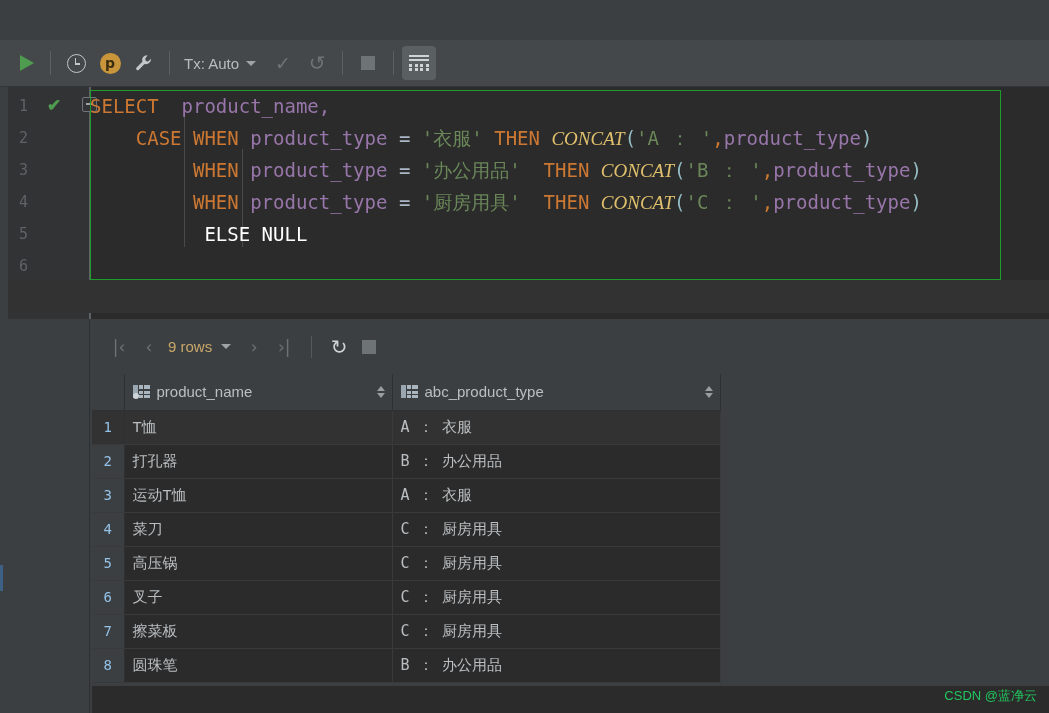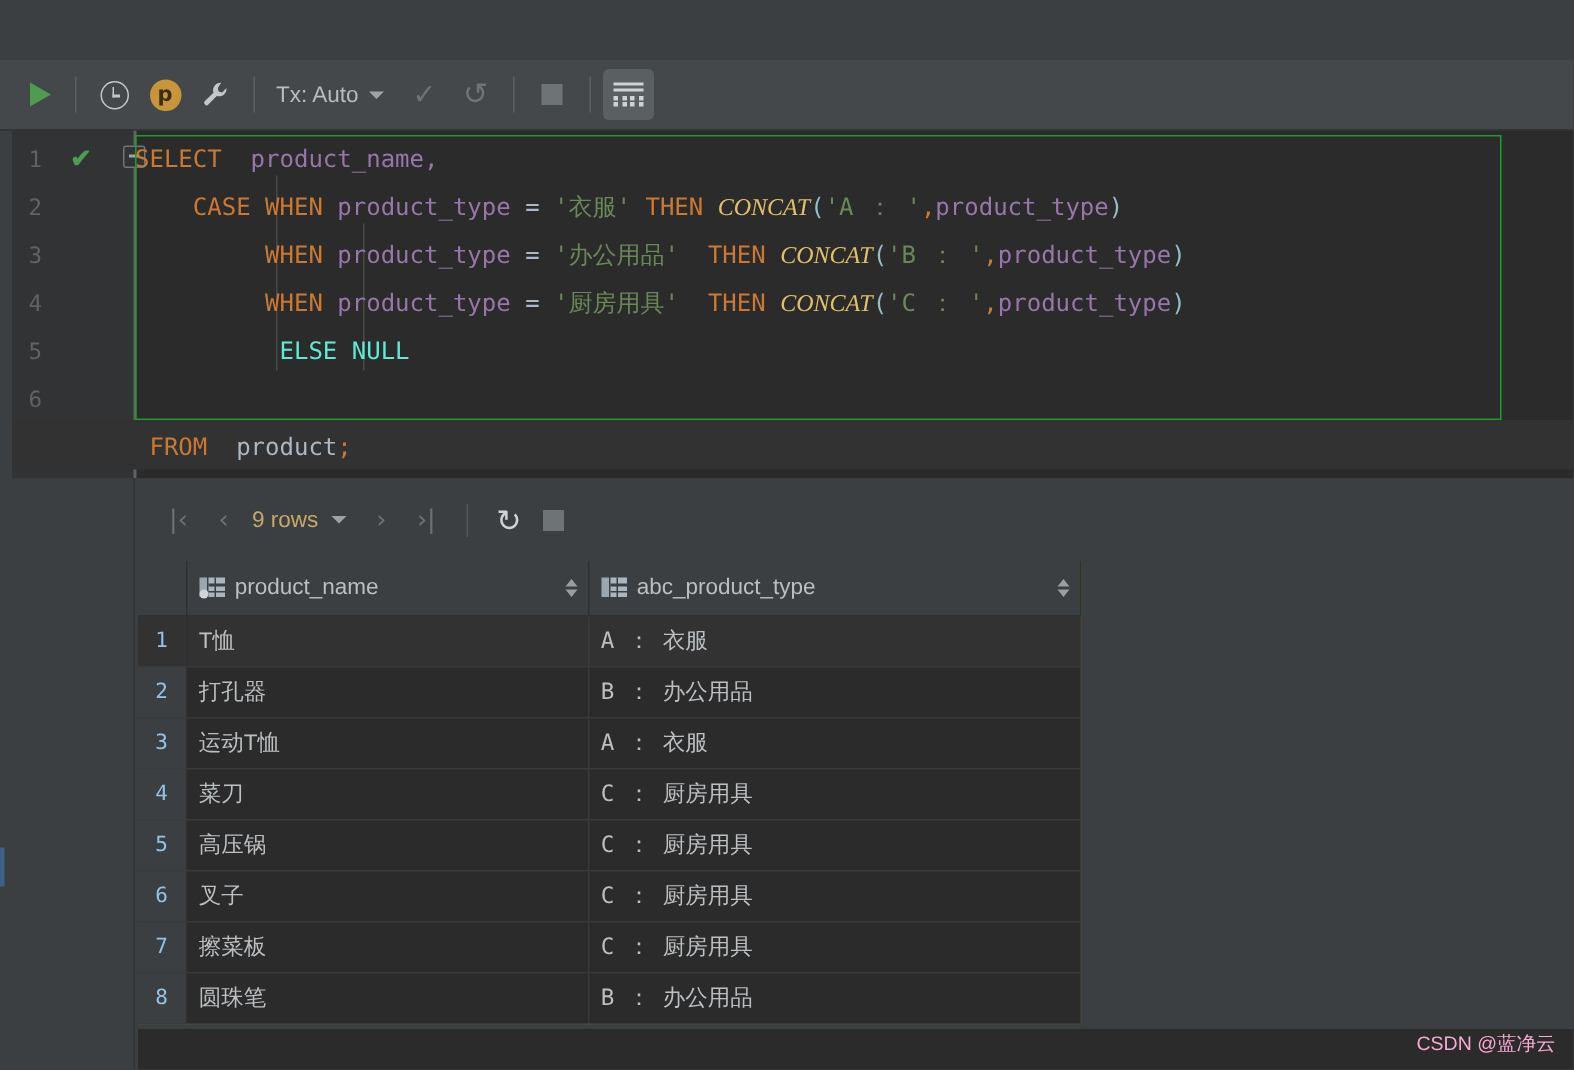--- a/index.html
+++ b/index.html
@@ -140,21 +140,21 @@
     border: 1.4px solid #707477; background: #313335; border-radius: 2px;
   }
   .fold-box:after {
     content: ""; position: absolute; left: 2.5px; top: 5.2px;
     width: 7px; height: 1.6px; background: #a0a4a7;
   }
   .fold-box.end { border-radius: 2px 2px 6px 6px; }
 
   .code-area {
     position: absolute; left: 90px; top: 0; width: 959px; height: 165px;
-    font-family: "DejaVu Sans Mono", monospace; font-size: 16px;
+    font-family: "DejaVu Sans Mono", monospace; font-size: 19px;
   }
   .stmt-box {
     position: absolute; left: 0px; top: 3px; width: 911px; height: 190px;
     border: 1.5px solid #1f9c2c; background: transparent;
   }
   .cur-line-hl {
     position: absolute; left: -82px; top: 193px; width: 1041px; height: 33px;
     background: #323232;
   }
   .code-line {
@@ -163,21 +163,21 @@
   }
   .indent-guide {
     position: absolute; width: 1px; background: #4a4a4a;
   }
   .kw   { color: #cc7832; }
   .fn   { color: #e0c06c; font-style: italic; font-family: Liberation Serif, serif; }
   .id   { color: #9876aa; }
   .idb  { color: #a9b7c6; }
   .str  { color: #6a8759; }
   .pun  { color: #a9b7c6; }
-  .dim  { color: #5eead4; }
+  .dim  { color: #ffffff; }
   .paren{ color: #94bdc6; }
   .semi { color: #cc7832; }
 
   
   .res-toolbar {
     position: absolute; left: 0; top: 319px; width: 1049px; height: 55px;
     background: #3c3f41;
   }
   .res-left {
     position: absolute; left: 0; top: 0; width: 90px; height: 55px;
@@ -209,21 +209,21 @@
   .grid-gutter-bg {
     position: absolute; left: 0; top: 0; width: 90px; height: 339px;
     background: #3c3f41; border-right: 1px solid #2e3133;
   }
   .scroll-thumb {
     position: absolute; left: 0px; top: 191px; width: 3px; height: 26px;
     background: #3d6185;
   }
   table.grid {
     position: absolute; left: 92px; top: 0; border-collapse: collapse;
-    background: #4d7c0f; table-layout: fixed;
+    background: #0f172a; table-layout: fixed;
   }
   table.grid th {
     background: #3c3f41; color: #bbbfc2; font-size: 15px; font-weight: normal;
     height: 36px; text-align: left; padding: 0 6px 0 8px;
     border-right: 1px solid #2e3133; border-bottom: 1px solid #2e3133;
   }
   table.grid th.idxh { width: 32px; background: #3c3f41; border-right: 1px solid #2e3133;}
   .th-inner { display: flex; align-items: center; gap: 7px; }
   .col-ico { position: relative; width: 17px; height: 15px; flex: 0 0 17px; }
   .col-ico .blk {
@@ -271,21 +271,21 @@
   table.grid tr.selected td { background: #323232; }
   .cell-mono { font-family: "DejaVu Sans Mono", monospace; }
   .col-a { width: 268px; }
   .col-b { width: 328px; }
   .bottom-strip {
     position: absolute; left: 92px; top: 312px; width: 957px; height: 27px;
     background: #2b2b2b;
   }
   .watermark {
     position: absolute; right: 12px; bottom: 8px;
-    font-size: 13px; color: #f9a8d4;
+    font-size: 13px; color: #22c55e;
   }
 </style>
 </head>
 <body>
 
 <div id="app">
 
 
   <div class="toolbar">
     <div style="width:8px"></div>
@@ -365,21 +365,20 @@
 
       <div class="code-line" style="top:35px"><span class="pun">    </span><span class="kw">CASE</span><span class="pun"> </span><span class="kw">WHEN</span><span class="pun"> </span><span class="id">product_type</span><span class="pun"> </span><span class="pun">=</span><span class="pun"> </span><span class="str">'衣服'</span><span class="pun"> </span><span class="kw">THEN</span><span class="pun"> </span><span class="fn">CONCAT</span><span class="paren">(</span><span class="str">'A ： '</span><span class="kw">,</span><span class="id">product_type</span><span class="paren">)</span></div>
 
       <div class="code-line" style="top:67px"><span class="pun">         </span><span class="kw">WHEN</span><span class="pun"> </span><span class="id">product_type</span><span class="pun"> </span><span class="pun">=</span><span class="pun"> </span><span class="str">'办公用品'</span><span class="pun">  </span><span class="kw">THEN</span><span class="pun"> </span><span class="fn">CONCAT</span><span class="paren">(</span><span class="str">'B ： '</span><span class="kw">,</span><span class="id">product_type</span><span class="paren">)</span></div>
 
       <div class="code-line" style="top:99px"><span class="pun">         </span><span class="kw">WHEN</span><span class="pun"> </span><span class="id">product_type</span><span class="pun"> </span><span class="pun">=</span><span class="pun"> </span><span class="str">'厨房用具'</span><span class="pun">  </span><span class="kw">THEN</span><span class="pun"> </span><span class="fn">CONCAT</span><span class="paren">(</span><span class="str">'C ： '</span><span class="kw">,</span><span class="id">product_type</span><span class="paren">)</span></div>
 
       <div class="code-line" style="top:131px"><span class="pun">          </span><span class="dim">ELSE NULL</span></div>
 
 
-      <div class="code-line" style="top:195px"><span class="pun"> </span><span class="kw">FROM</span><span class="pun">  </span><span class="idb">product</span><span class="semi">;</span></div>
     </div>
   </div>
 
   <div class="res-toolbar">
     <div class="res-left"></div>
     <div class="res-controls">
       <div class="nav-btn">|‹</div>
       <div class="nav-btn">‹</div>
       <div class="rows-label">9 rows</div>
       <div class="rows-chev"></div>

